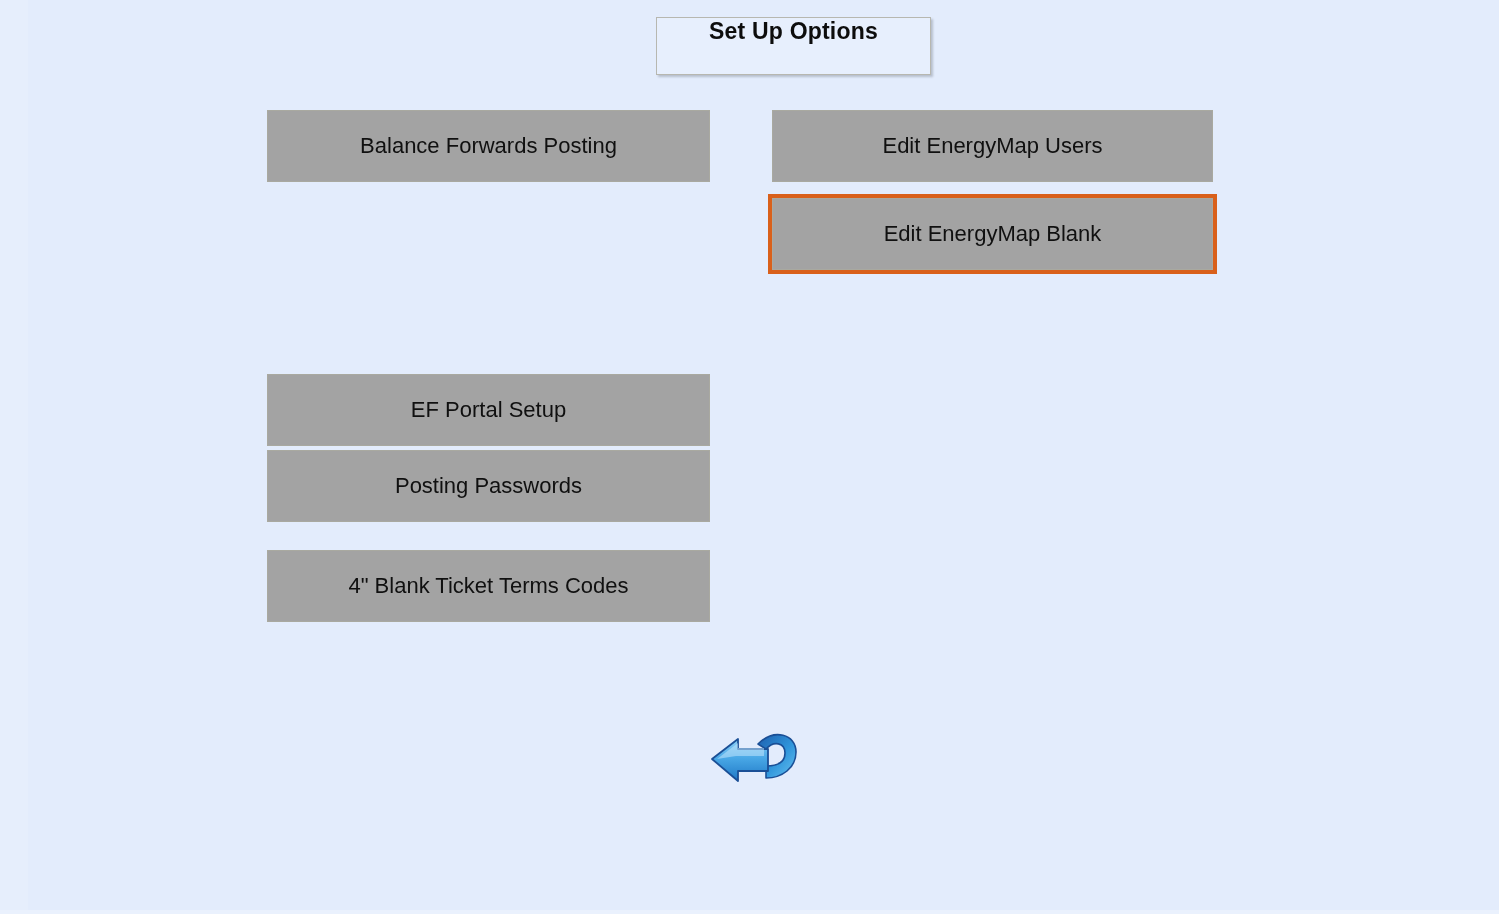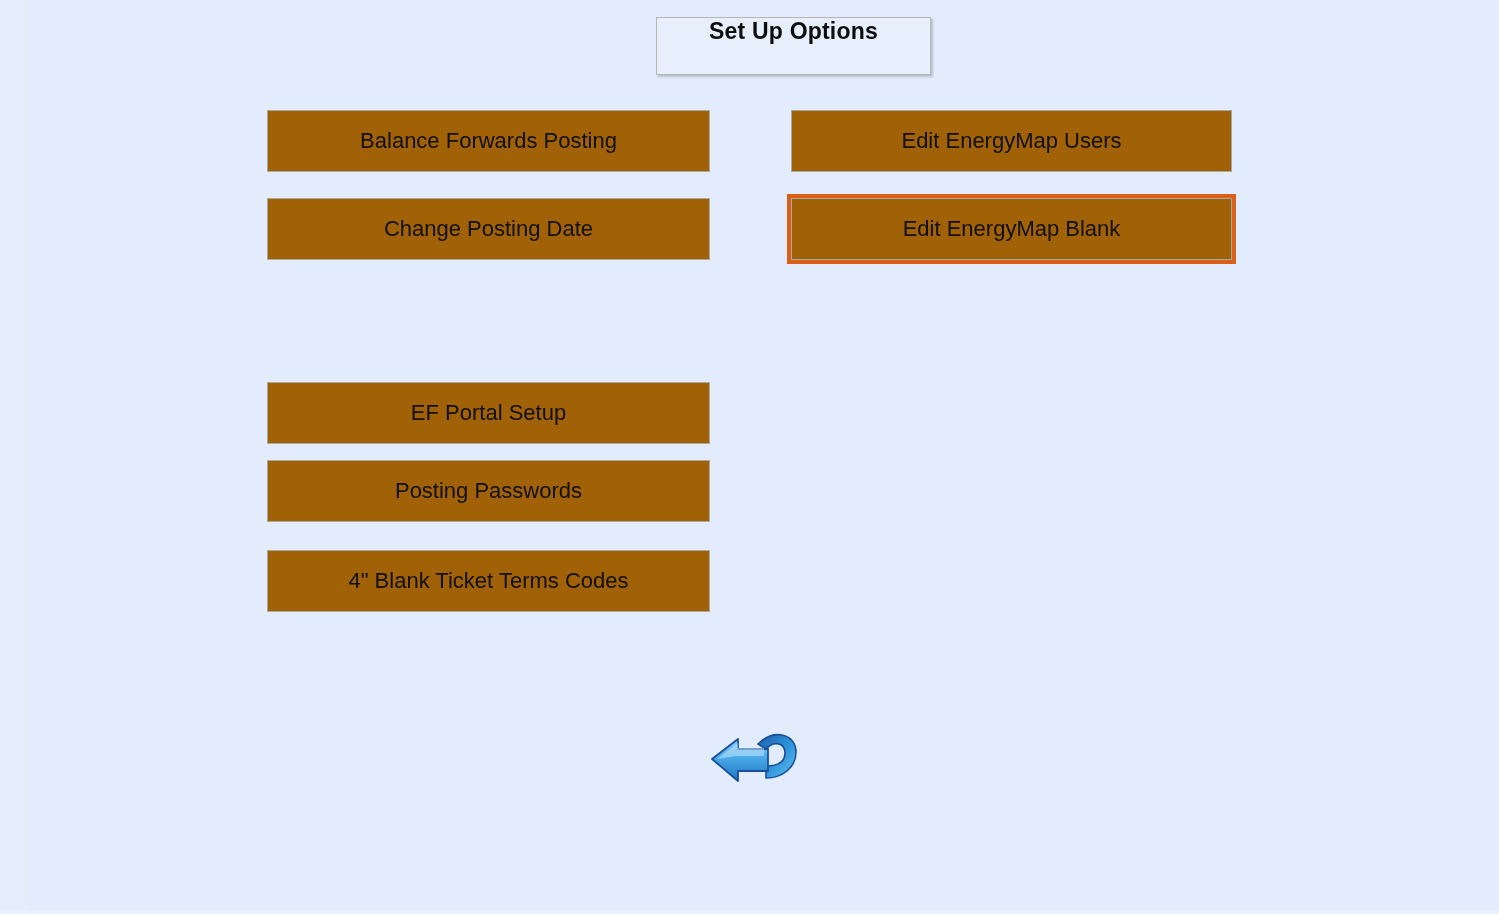--- a/index.html
+++ b/index.html
@@ -61,44 +61,44 @@
     font-weight: bold;
     color: #0d0d0d;
     letter-spacing: 0.2px;
     margin-left: 44px;
   }
 
   
   .menu-button {
     position: absolute;
     box-sizing: border-box;
-    height: 62px;
-    background: #a16207;
+    height: 72px;
+    background: #a3a3a3;
     border: 1px solid #a9a9a0;
     display: flex;
     align-items: center;
     justify-content: center;
     font-size: 22px;
     color: #101010;
     cursor: pointer;
     user-select: none;
   }
   .menu-button .label {
     pointer-events: none;
     white-space: nowrap;
   }
 
   .col-left  { left: 267px; width: 443px; }
-  .col-right { left: 791px; width: 441px; }
+  .col-right { left: 772px; width: 441px; }
 
   .row-0 { top: 110px; }
   .row-1 { top: 198px; }
   .row-2 { top: 287px; }
-  .row-3 { top: 382px; text-align: right; }
-  .row-4 { top: 460px; }
+  .row-3 { top: 374px; text-align: right; }
+  .row-4 { top: 450px; }
   .row-5 { top: 550px; }
 
   
   .menu-button.highlighted {
     box-shadow: 0 0 0 4px #d9601b;
   }
 
   
   #back-arrow {
     position: absolute;
@@ -118,23 +118,20 @@
   <div id="left-edge-band"></div>
 
   <div id="page-title">
     <span>Set Up Options</span>
   </div>
 
   <div class="menu-button col-left row-0">
     <span class="label">Balance Forwards Posting</span>
   </div>
 
-  <div class="menu-button col-left row-1">
-    <span class="label">Change Posting Date</span>
-  </div>
 
 
   <div class="menu-button col-left row-3">
     <span class="label">EF Portal Setup</span>
   </div>
 
   <div class="menu-button col-left row-4">
     <span class="label">Posting Passwords</span>
   </div>
 

